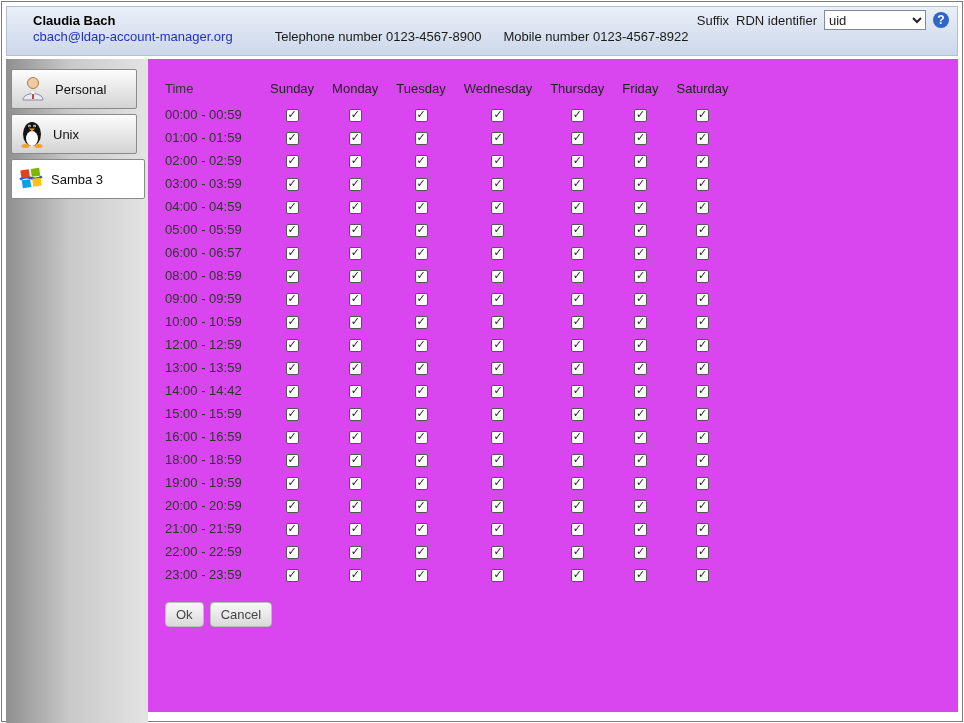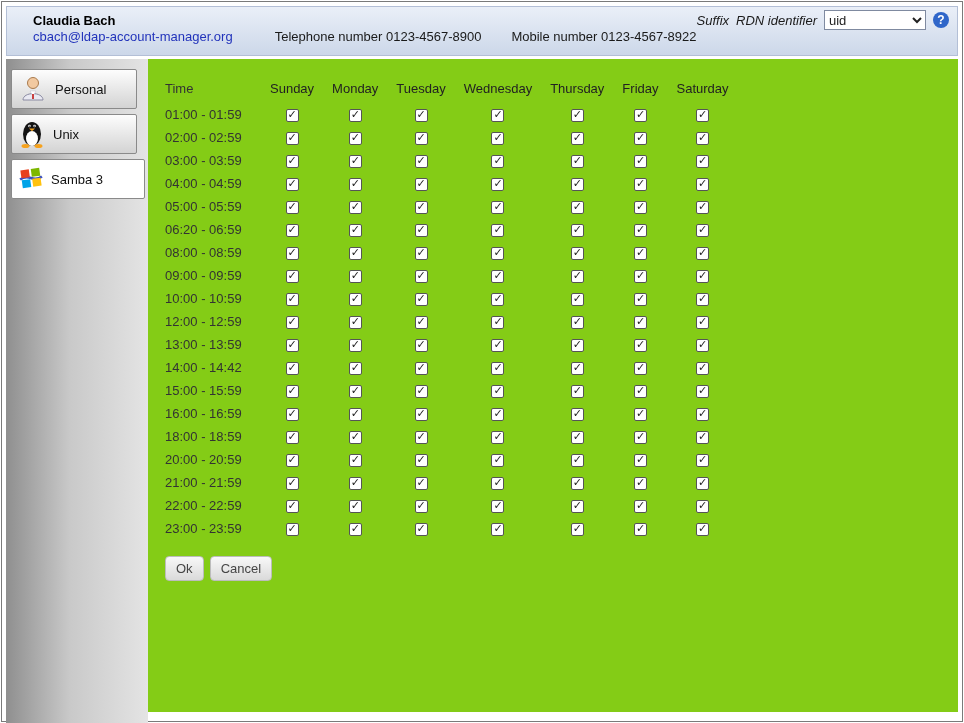--- a/index.html
+++ b/index.html
@@ -23,61 +23,61 @@
     background:linear-gradient(#eaeff8,#ccd7e9);
     border:1px solid #b3bfd6;
     height:50px;
   }
   .header-row1 {
     display:flex; align-items:center;
     height:26px; padding:0 8px 0 26px; gap:22px;
   }
   .username { font-weight:bold; color:#000; }
   .header-right { margin-left:auto; display:flex; align-items:center; gap:7px; }
-  .hdr-label { color:#1a1a1a;font-style:italic; }
+  .hdr-label { color:#1a1a1a; }
   select {
     font-family:inherit; font-size:13px;
     height:20px; border:1px solid #7f8aa0; background:#fff; color:#222;
   }
   .suffix-select { width:218px; }
   .rdn-select { width:102px; }
   .help {
     width:16px; height:16px; border-radius:50%;
     background:#2f66c9; color:#fff;
     font-weight:bold; font-size:12px; line-height:16px;
     display:inline-flex; align-items:center; justify-content:center;
     cursor:pointer; flex:0 0 auto;
   }
   .header-row2 {
     display:flex; align-items:center;
     height:23px; padding:0 8px 16px 26px;
   }
   .email { color:#2233bb; text-decoration:none; cursor:pointer; }
   .phone { margin-left:42px; color:#1a1a1a; }
-  .mobile { margin-left:30px; color:#1a1a1a; }
+  .mobile { margin-left:22px; color:#1a1a1a; }
   
   .content { display:flex; margin-top:3px; height:653px; }
   .sidebar {
     width:142px; height:670px;
     background:linear-gradient(90deg,#8f8f8f 0%,#c9c9c9 45%,#e4e4e4 100%);
     padding-top:10px; flex:0 0 auto;
   }
   .tab {
     display:flex; align-items:center; gap:8px;
     width:126px; height:40px;
     margin:0 0 5px 5px;
     border:1px solid #8a8a8a; border-radius:2px;
     background:linear-gradient(#fdfdfd,#d3d3d3);
     padding-left:7px; cursor:pointer;
   }
   .tab.active { width:134px; background:#ffffff; }
   .tab-label { color:#111; }
   .tab svg { flex:0 0 auto; }
   .main {
-    flex:1; background:#84cc16;
+    flex:1; background:#d946ef;
     padding:22px 8px 0 17px;
   }
   
   table.hours { border-collapse:collapse; }
   table.hours th {
     font-weight:normal; color:#222;
     text-align:center; padding:0 9px 7px;
     white-space:nowrap;
   }
   table.hours th.time-col, table.hours td.time-col {
@@ -188,20 +188,30 @@
               <th>Monday</th>
               <th>Tuesday</th>
               <th>Wednesday</th>
               <th>Thursday</th>
               <th>Friday</th>
               <th>Saturday</th>
             </tr>
         </thead>
         <tbody id="hours-body">
             <tr>
+              <td class="time-col">00:00 - 00:59</td>
+              <td><input type="checkbox" checked="" style=""></td>
+              <td><input type="checkbox" checked="" style=""></td>
+              <td><input type="checkbox" checked="" style=""></td>
+              <td><input type="checkbox" checked="" style=""></td>
+              <td><input type="checkbox" checked="" style=""></td>
+              <td><input type="checkbox" checked="" style=""></td>
+              <td><input type="checkbox" checked="" style=""></td>
+            </tr>
+            <tr>
               <td class="time-col">01:00 - 01:59</td>
               <td><input type="checkbox" checked="" style=""></td>
               <td><input type="checkbox" checked="" style=""></td>
               <td><input type="checkbox" checked="" style=""></td>
               <td><input type="checkbox" checked="" style=""></td>
               <td><input type="checkbox" checked="" style=""></td>
               <td><input type="checkbox" checked="" style=""></td>
               <td><input type="checkbox" checked="" style=""></td>
             </tr>
             <tr>
@@ -238,21 +248,21 @@
               <td class="time-col">05:00 - 05:59</td>
               <td><input type="checkbox" checked="" style=""></td>
               <td><input type="checkbox" checked="" style=""></td>
               <td><input type="checkbox" checked="" style=""></td>
               <td><input type="checkbox" checked="" style=""></td>
               <td><input type="checkbox" checked="" style=""></td>
               <td><input type="checkbox" checked="" style=""></td>
               <td><input type="checkbox" checked="" style=""></td>
             </tr>
             <tr>
-              <td class="time-col">06:20 - 06:59</td>
+              <td class="time-col">06:00 - 06:57</td>
               <td><input type="checkbox" checked="" style=""></td>
               <td><input type="checkbox" checked="" style=""></td>
               <td><input type="checkbox" checked="" style=""></td>
               <td><input type="checkbox" checked="" style=""></td>
               <td><input type="checkbox" checked="" style=""></td>
               <td><input type="checkbox" checked="" style=""></td>
               <td><input type="checkbox" checked="" style=""></td>
             </tr>
             <tr>
               <td class="time-col">08:00 - 08:59</td>
@@ -329,20 +339,30 @@
               <td><input type="checkbox" checked="" style=""></td>
               <td><input type="checkbox" checked="" style=""></td>
               <td><input type="checkbox" checked="" style=""></td>
               <td><input type="checkbox" checked="" style=""></td>
               <td><input type="checkbox" checked="" style=""></td>
               <td><input type="checkbox" checked="" style=""></td>
               <td><input type="checkbox" checked="" style=""></td>
             </tr>
             <tr>
               <td class="time-col">18:00 - 18:59</td>
+              <td><input type="checkbox" checked="" style=""></td>
+              <td><input type="checkbox" checked="" style=""></td>
+              <td><input type="checkbox" checked="" style=""></td>
+              <td><input type="checkbox" checked="" style=""></td>
+              <td><input type="checkbox" checked="" style=""></td>
+              <td><input type="checkbox" checked="" style=""></td>
+              <td><input type="checkbox" checked="" style=""></td>
+            </tr>
+            <tr>
+              <td class="time-col">19:00 - 19:59</td>
               <td><input type="checkbox" checked="" style=""></td>
               <td><input type="checkbox" checked="" style=""></td>
               <td><input type="checkbox" checked="" style=""></td>
               <td><input type="checkbox" checked="" style=""></td>
               <td><input type="checkbox" checked="" style=""></td>
               <td><input type="checkbox" checked="" style=""></td>
               <td><input type="checkbox" checked="" style=""></td>
             </tr>
             <tr>
               <td class="time-col">20:00 - 20:59</td>

